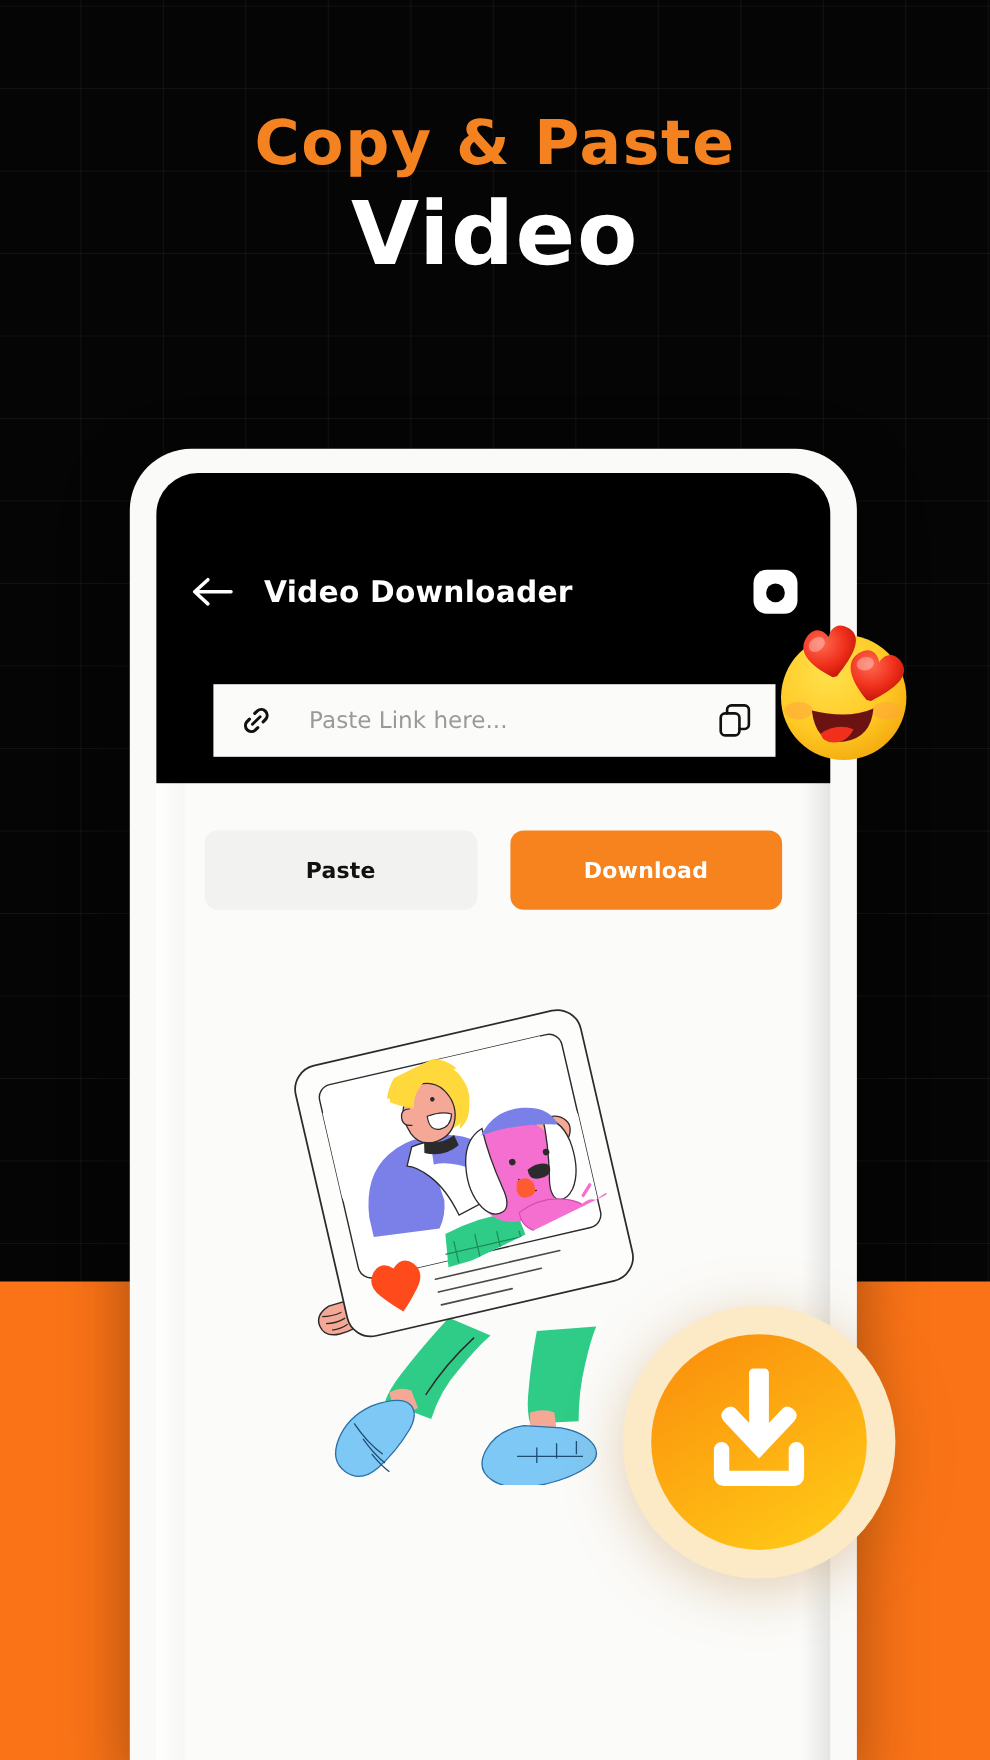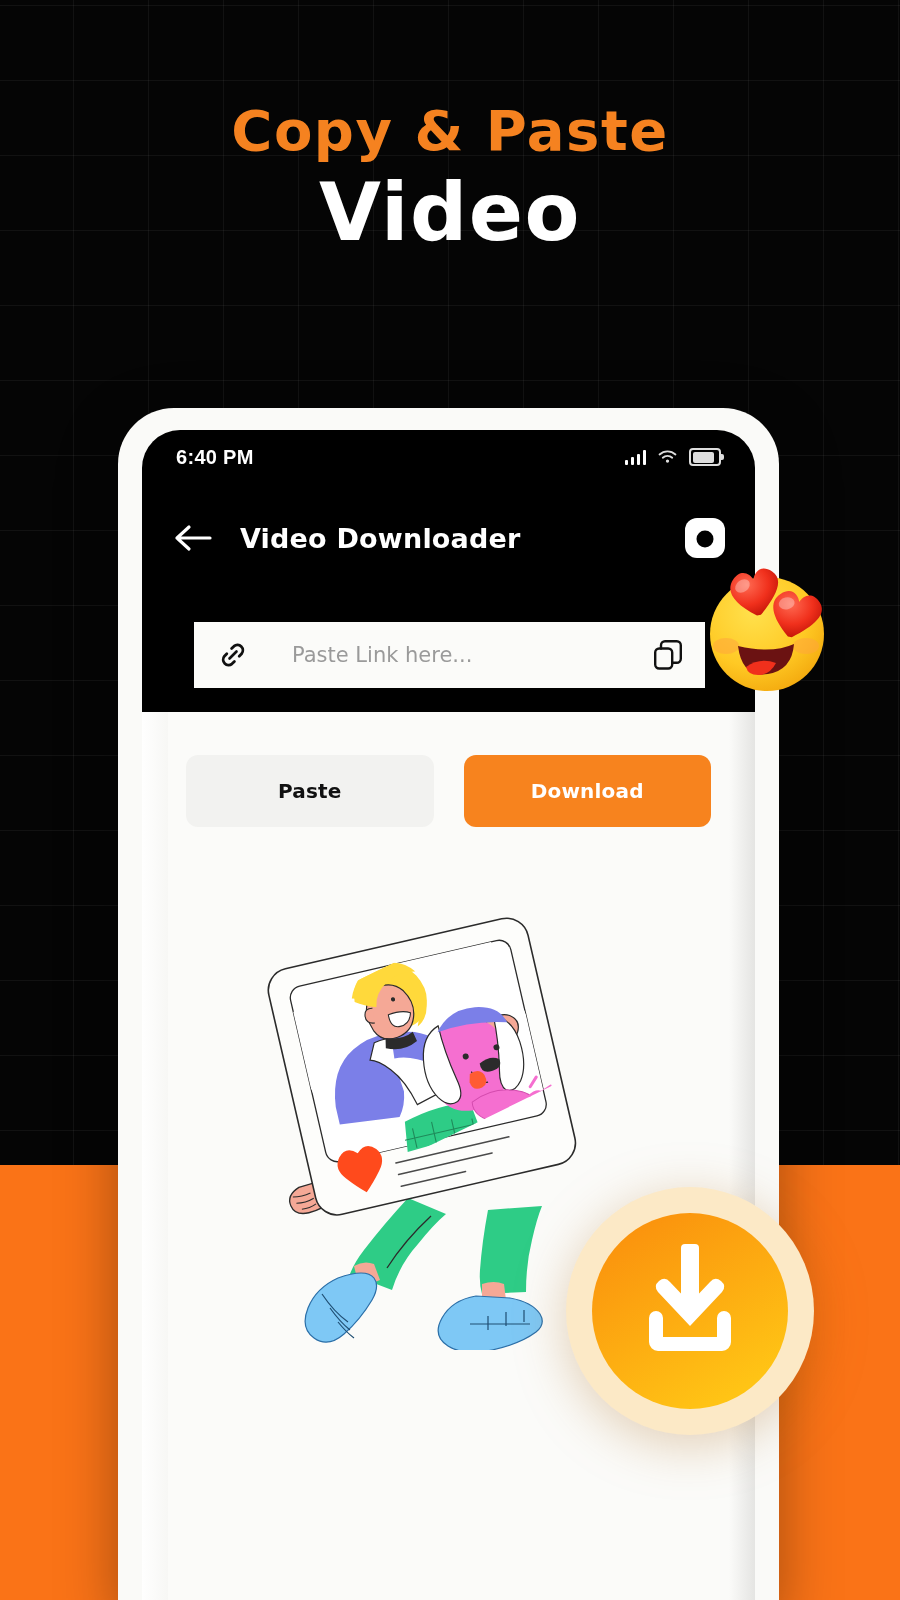--- a/index.html
+++ b/index.html
@@ -143,21 +143,21 @@
   
   .link-input{
     position:absolute;left:52px;right:50px;top:192px;height:66px;
     background:#FBFBF9;
     display:flex;align-items:center;
     padding:0 22px;
     box-sizing:border-box;
   }
   .link-icon{width:34px;height:34px;flex:0 0 auto;}
   .link-placeholder{
-    margin-left:42px;color:#9A9A9A;font-size:21px;font-weight:500;
+    margin-left:31px;color:#9A9A9A;font-size:21px;font-weight:500;
     font-family:"DejaVu Sans", sans-serif;
   }
   .copy-icon{margin-left:auto;width:30px;height:32px;flex:0 0 auto;}
 
   
   .actions{
     position:absolute;left:0;right:0;top:325px;
     display:flex;gap:30px;padding:0 44px;
     z-index:22;
   }
@@ -205,39 +205,20 @@
   <div class="headline">
     <span class="l1">Copy &amp; Paste</span>
     <span class="l2">Video</span>
   </div>
 
   <div class="phone">
     <div class="phone-inner">
 
       <div class="app-dark">
 
-        <div class="statusbar">
-          <span class="status-time">6:40 PM</span>
-          <span class="status-icons">
-            <span class="sig">
-                <i></i>
-                <i></i>
-                <i></i>
-                <i></i>
-              </span>
-            <svg width="21" height="16" viewBox="0 0 24 18">
-              <path d="M12 15.6a1.9 1.9 0 1 0 0-3.8 1.9 1.9 0 0 0 0 3.8z" fill="#ddd"></path>
-              <path d="M6.6 9.8a8 8 0 0 1 10.8 0" stroke="#ddd" stroke-width="2.1" fill="none" stroke-linecap="round"></path>
-              <path d="M2.9 6.1a13.4 13.4 0 0 1 18.2 0" stroke="#ddd" stroke-width="2.1" fill="none" stroke-linecap="round"></path>
-            </svg>
-            <span class="batt">
-                <i></i>
-              </span>
-          </span>
-        </div>
 
         <div class="appbar">
           <svg class="back-arrow" viewBox="0 0 42 34">
             <path d="M38 17H5M5 17l12-11M5 17l12 11" stroke="#fff" stroke-width="3.2" fill="none" stroke-linecap="round" stroke-linejoin="round"></path>
           </svg>
           <span class="appbar-title">Video Downloader</span>
           <span class="ig-icon">
             <span class="lens"></span>
             <span class="dot"></span>
           </span>

